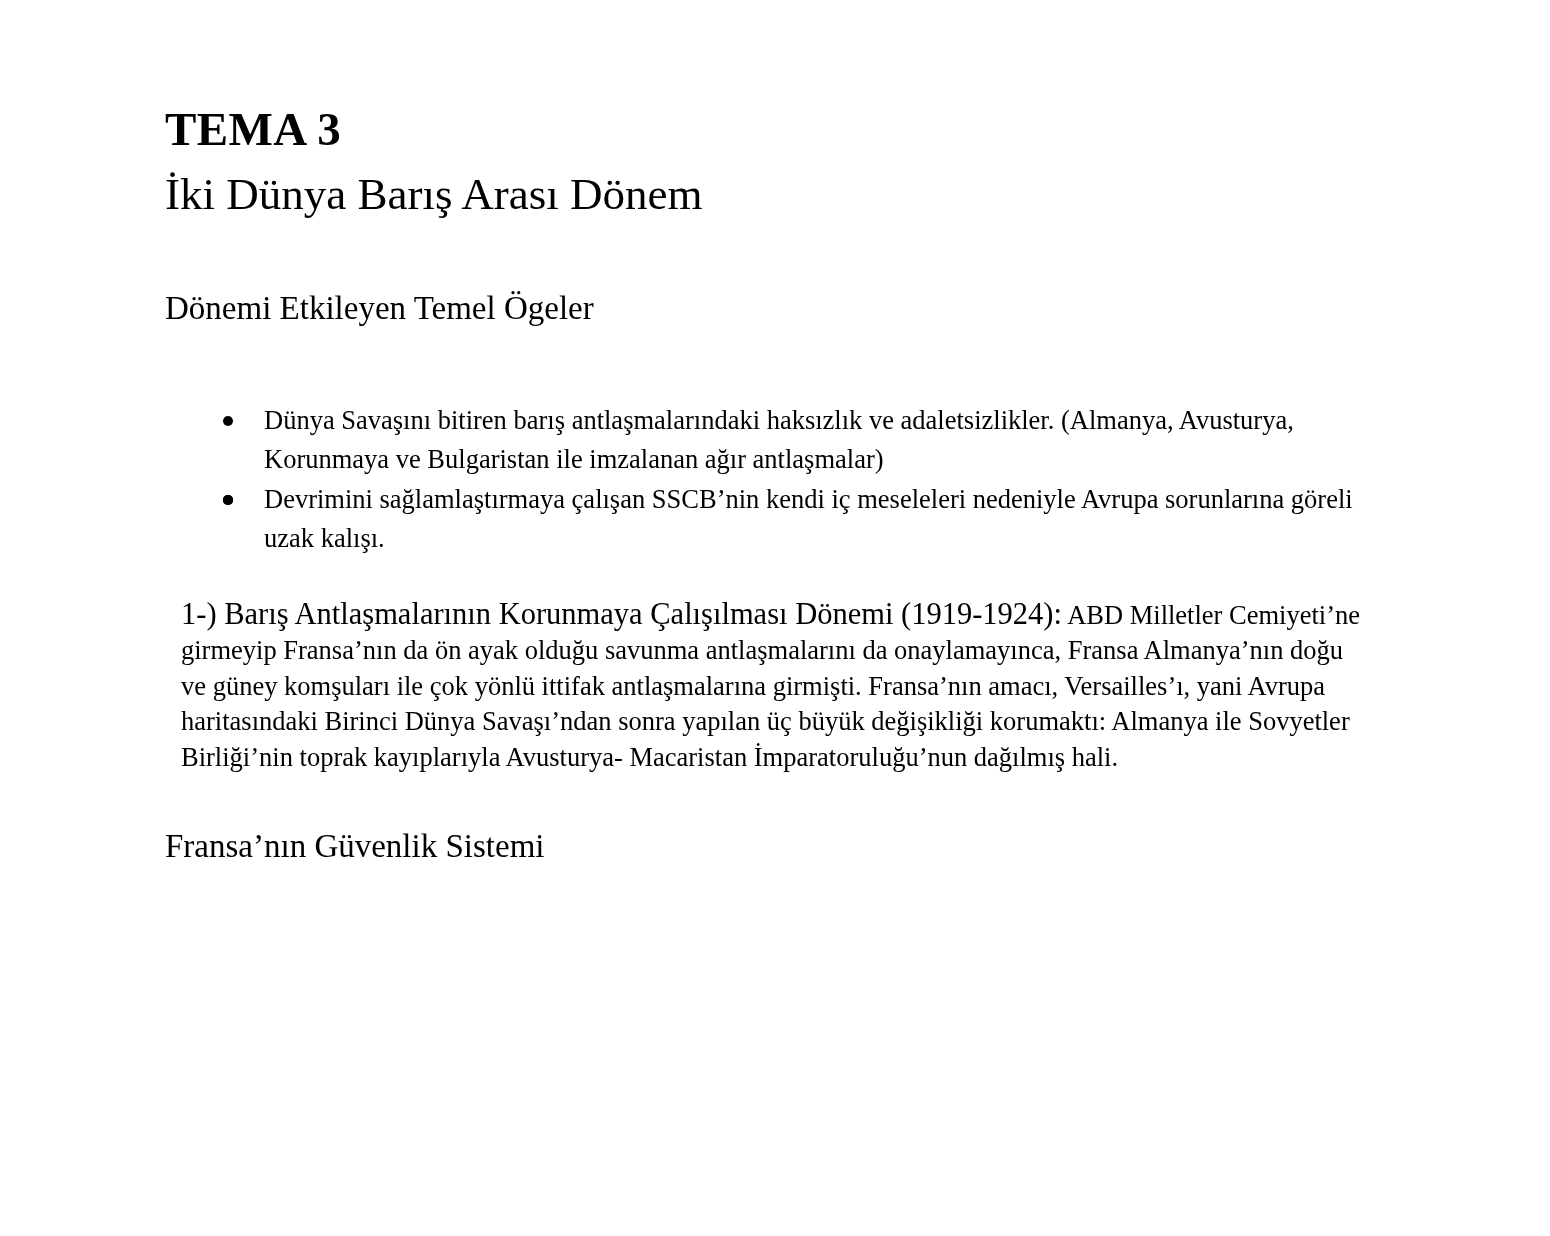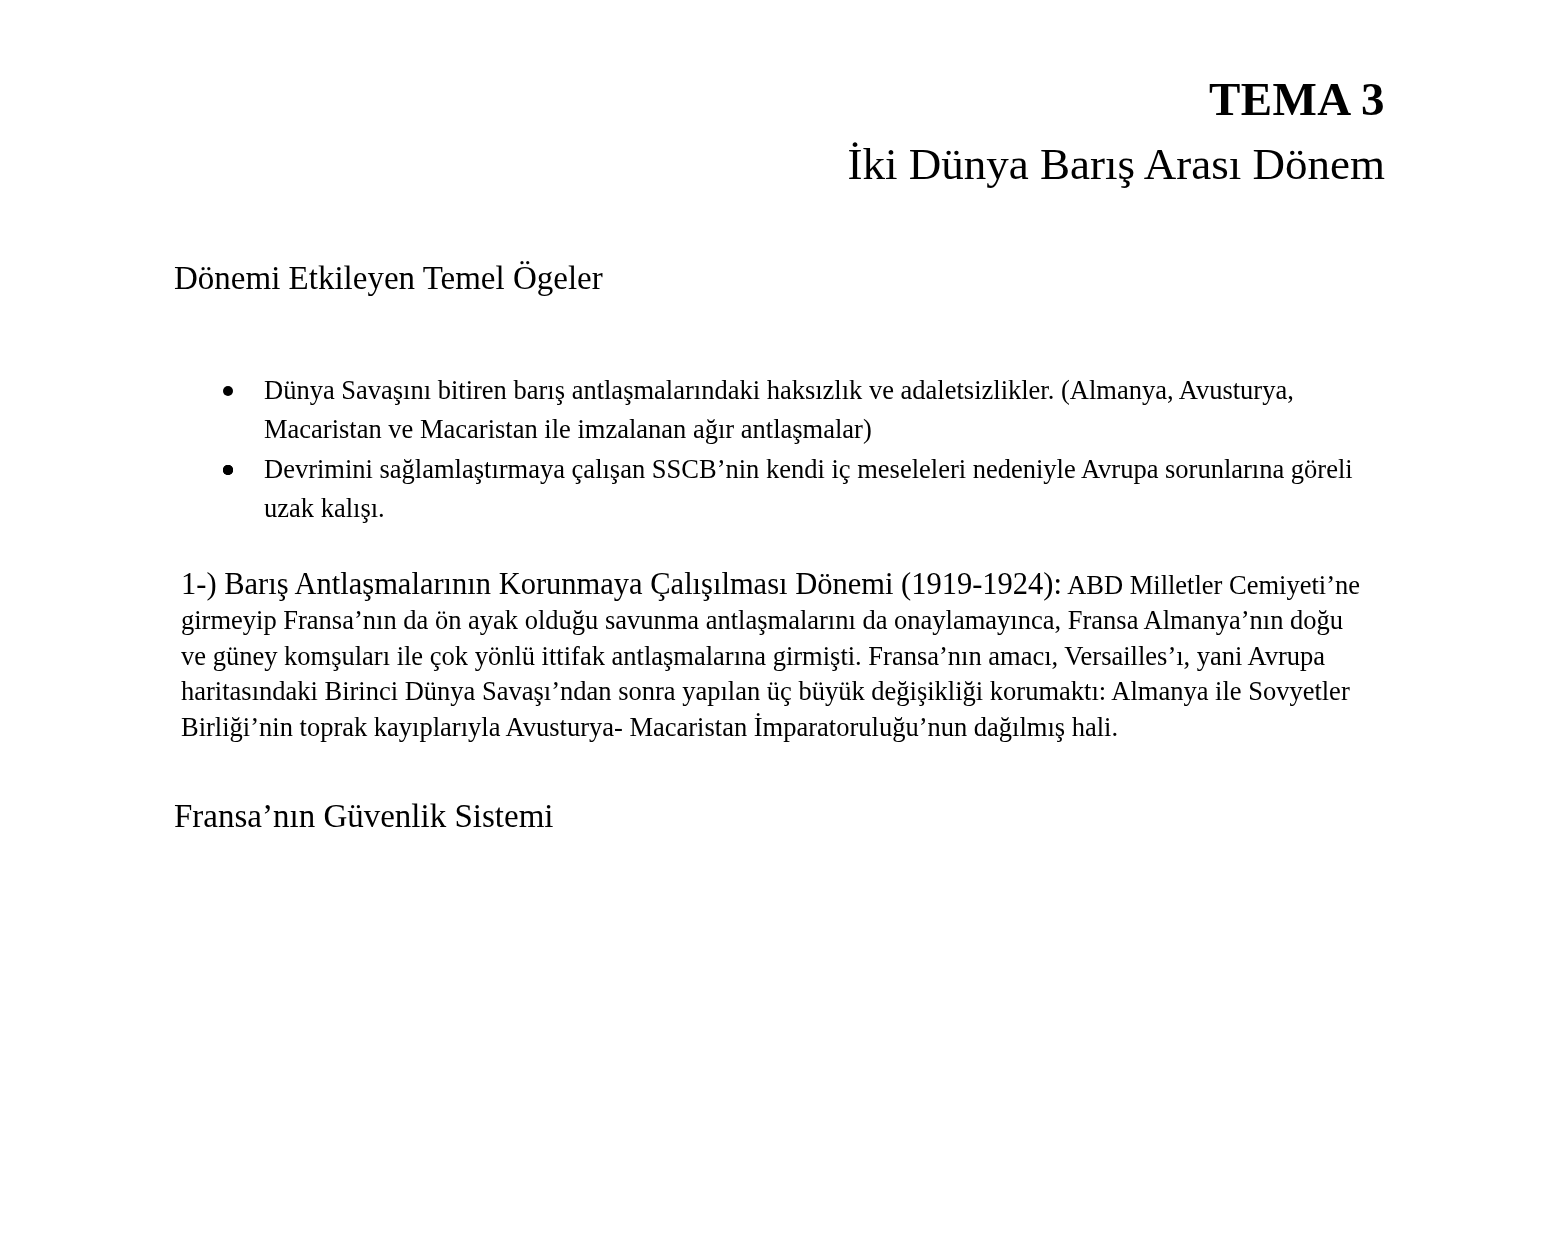--- a/index.html
+++ b/index.html
@@ -20,43 +20,43 @@
   .page {
     position: relative;
     width: 1550px;
     height: 1236px;
     box-sizing: border-box;
     padding: 0 165px 0 165px;
   }
 
   
   .title-block {
-    padding-top: 76px;
-    text-align: right;
+    padding-top: 106px;
+    text-align: left;
   }
   .doc-title {
     font-size: 47px;
     font-weight: bold;
     line-height: 1.02;
     letter-spacing: 0.4px;
     margin: 0;
   }
   .doc-subtitle {
     font-size: 45px;
     font-weight: normal;
     line-height: 1.18;
     margin: 14px 0 0 0;
   }
 
   
   .section-heading {
     font-size: 33px;
     font-weight: normal;
     line-height: 1.2;
-    margin: 9px;
+    margin: 0;
     text-align: left;
   }
   .h-ogeler   { margin-top: 68px; }
   .h-ucalt    { margin-top: 56px; }
   .h-fransa   { margin-top: 52px; }
 
   
   .bullet-list {
     list-style: none;
     margin: 0;
@@ -103,21 +103,21 @@
   <div class="title-block">
     <h1 class="doc-title">TEMA 3</h1>
     <h2 class="doc-subtitle">İki Dünya Barış Arası Dönem</h2>
   </div>
 
   <h3 class="section-heading h-ogeler">Dönemi Etkileyen Temel Ögeler</h3>
 
   <ul class="bullet-list">
     <li class="bullet-item">
       <span class="bullet-dot"></span>
-      <span>Dünya Savaşını bitiren barış antlaşmalarındaki haksızlık ve adaletsizlikler. (Almanya, Avusturya, Macaristan ve Macaristan ile imzalanan ağır antlaşmalar)</span>
+      <span>Dünya Savaşını bitiren barış antlaşmalarındaki haksızlık ve adaletsizlikler. (Almanya, Avusturya, Korunmaya ve Bulgaristan ile imzalanan ağır antlaşmalar)</span>
     </li>
     <li class="bullet-item">
       <span class="bullet-dot"></span>
     </li>
     <li class="bullet-item">
       <span class="bullet-dot"></span>
     </li>
     <li class="bullet-item">
       <span class="bullet-dot"></span>
       <span>Devrimini sağlamlaştırmaya çalışan SSCB’nin kendi iç meseleleri nedeniyle Avrupa sorunlarına göreli uzak kalışı.</span>

